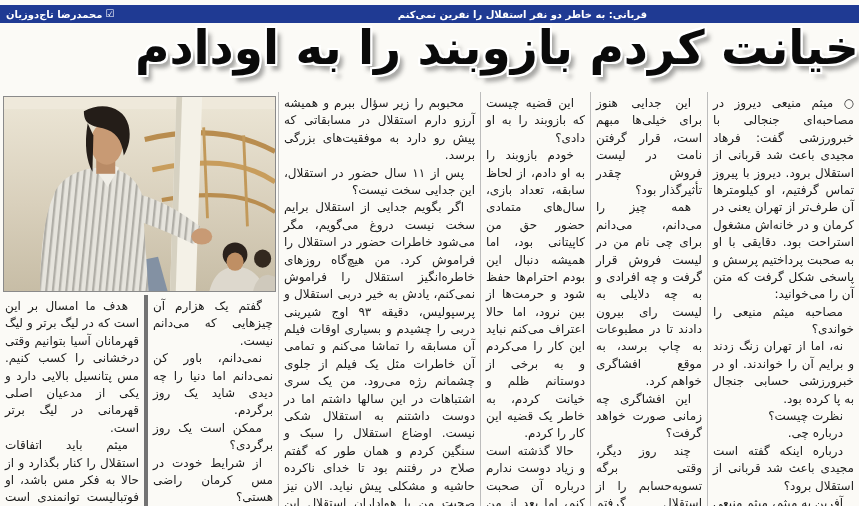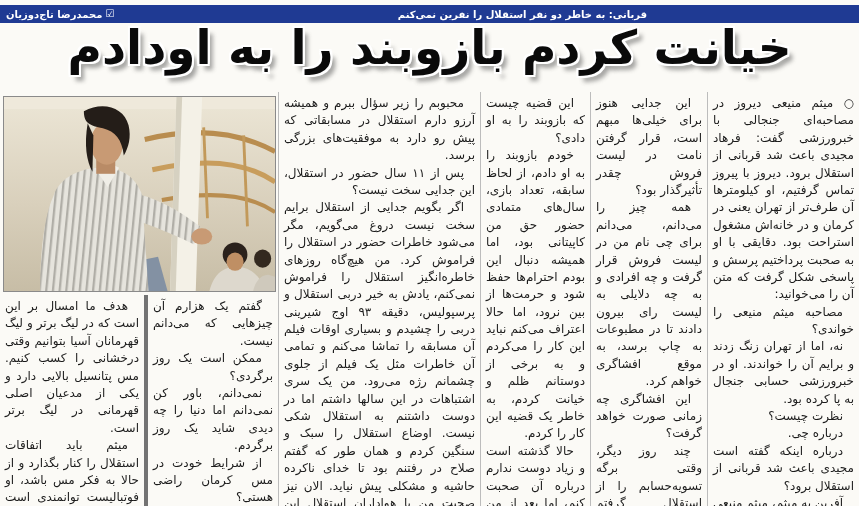--- a/index.html
+++ b/index.html
@@ -9,21 +9,21 @@
   
   .masthead{position:absolute;top:5px;left:0;right:0;height:18px;
     background:#1f3a93;display:flex;align-items:center;justify-content:space-between;
     direction:rtl;padding:0 6px 0 6px;box-sizing:border-box;}
   .kicker{color:#fff;font-size:10px;font-weight:bold;white-space:nowrap;margin-right:206px;}
   .byline{color:#fff;font-size:10px;font-weight:bold;white-space:nowrap;display:flex;align-items:center;gap:3px;}
   .byline .check{font-size:10px;line-height:1;}
 
   
   .headline{position:absolute;top:20px;left:0;right:0;margin:0;direction:rtl;
-    text-align:center;font-size:47px;font-weight:bold;color:#0a0a0a;line-height:1.2;
+    font-size:47px;font-weight:bold;color:#0a0a0a;line-height:1.2;
     letter-spacing:0;
     text-shadow:-2px -2px 0 #fff,2px -2px 0 #fff,-2px 2px 0 #fff,2px 2px 0 #fff,
       0 -2px 0 #fff,0 2px 0 #fff,-2px 0 0 #fff,2px 0 0 #fff,5px 6px 4px rgba(60,60,60,.45);}
 
   
   .body-area{position:absolute;top:92px;bottom:0;left:0;right:0;display:flex;
     direction:rtl;align-items:stretch;}
   .col{box-sizing:border-box;padding:3px 5px 0 5px;overflow:hidden;
     font-size:12px;line-height:1.45;color:#1c1c1c;text-align:justify;direction:rtl;}
   .colA{width:152px;border-left:1px solid #bcbcbc;}
@@ -131,22 +131,22 @@
             <rect x="97" y="58" width="20" height="18" fill="#b98b66"></rect>
             <ellipse cx="108" cy="46" rx="17" ry="21" fill="#c89a74"></ellipse>
             <path d="M84,14 C104,4 126,10 131,28 C134,40 131,50 126,58 C124,42 117,34 104,31 C90,28 84,26 84,14 Z" fill="#241d18"></path>
             <path d="M88,26 C84,48 87,64 93,74 L94,38 Z" fill="#241d18"></path>
           </g>
         </svg>
       </div>
       <div class="below-photo">
         <div class="col colE">
             <p class="para a">گفتم یک هزارم آن چیزهایی که می‌دانم نیست.</p>
+            <p class="para a">نمی‌دانم، باور کن نمی‌دانم اما دنیا را چه دیدی شاید یک روز برگردم.</p>
             <p class="para q">ممکن است یک روز برگردی؟</p>
-            <p class="para a">نمی‌دانم، باور کن نمی‌دانم اما دنیا را چه دیدی شاید یک روز برگردم.</p>
             <p class="para q">از شرایط خودت در مس کرمان راضی هستی؟</p>
             <p class="para a">خداراشکر، در کرمان همه چیز مطلوب و ایده‌آل است به دور از حاشیه تمرینات خود را دنبال می‌کنیم تا در این فصل موفق شویم.</p>
           </div>
         <div class="col colF">
             <p class="para a">هدف ما امسال بر این است که در لیگ برتر و لیگ قهرمانان آسیا بتوانیم وقتی درخشانی را کسب کنیم. مس پتانسیل بالایی دارد و یکی از مدعیان اصلی قهرمانی در لیگ برتر است.</p>
             <p class="para a">میثم باید اتفاقات استقلال را کنار بگذارد و از حالا به فکر مس باشد، او فوتبالیست توانمندی است و شایسته حضور در تیم‌ملی است، او می‌تواند کمک‌های زیادی به این تیم بکند و از حضورش در این تیم بسیار خوشحال هستم.</p>
           </div>
       </div>
     </div>
 

